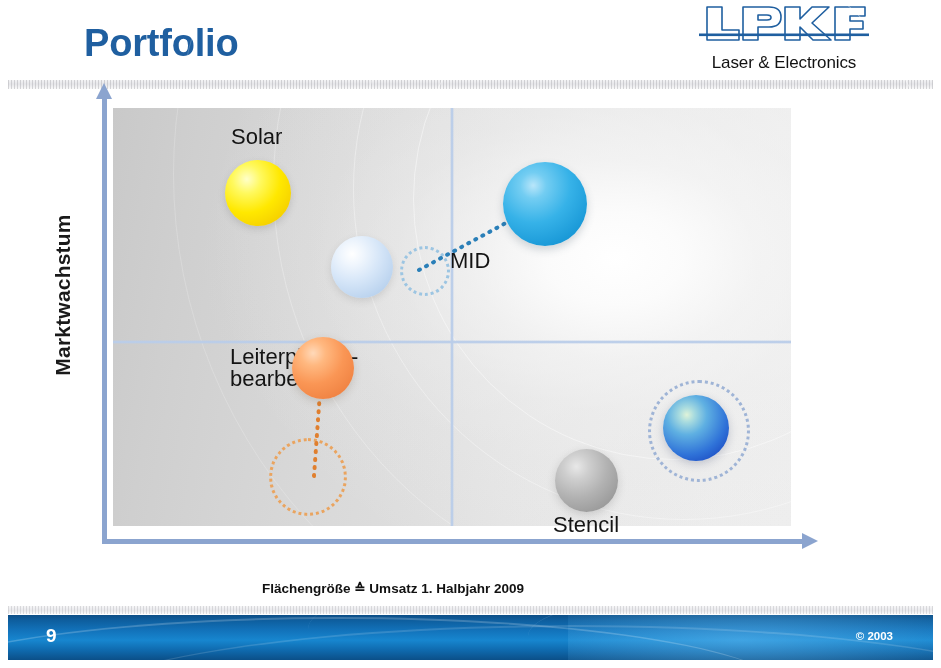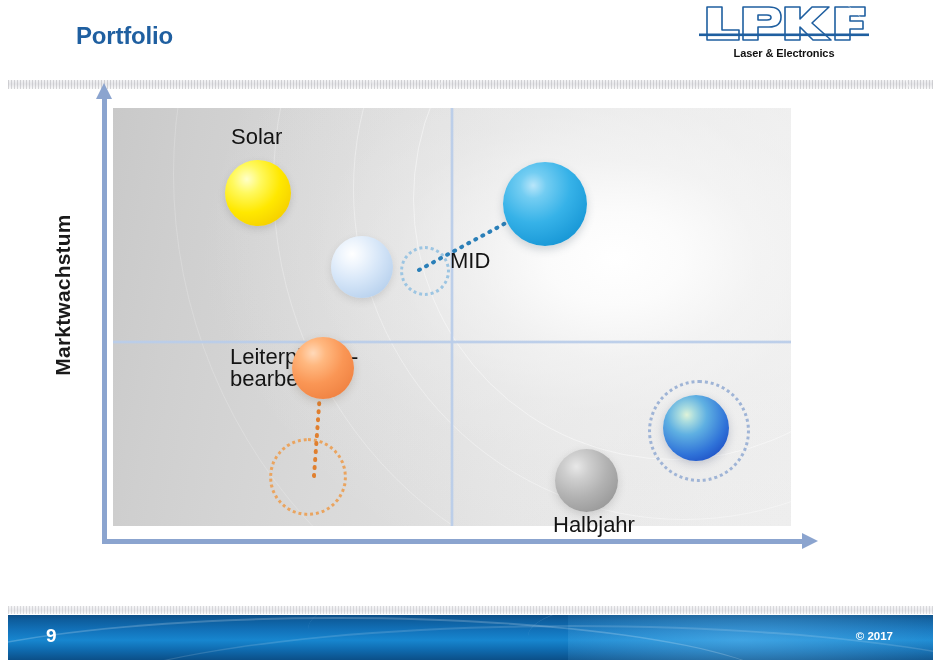--- a/index.html
+++ b/index.html
@@ -11,23 +11,23 @@
     width: 941px;
     height: 668px;
     position: relative;
     overflow: hidden;
     font-family: "Liberation Sans", sans-serif;
   }
 
   
   #slide-title {
     position: absolute;
-    left: 76px;
+    left: 84px;
     top: 22px;
-    font-size: 24px;
+    font-size: 38px;
     font-weight: bold;
     color: #1f5fa0;
     letter-spacing: -0.2px;
   }
 
   
   #logo {
     position: absolute;
     right: 68px;
     top: 4px;
@@ -35,23 +35,23 @@
     height: 62px;
     text-align: center;
   }
   #logo-mark {
     display: block;
     width: 178px;
     height: 40px;
   }
   #logo-sub {
     display: block;
-    margin-top: 3px;
-    font-size: 11px;
-    font-weight: bold;
+    margin-top: 9px;
+    font-size: 17px;
+    font-weight: normal;
     color: #111111;
     letter-spacing: -0.1px;
     font-family: "Liberation Sans", sans-serif;
   }
 
   
   #header-rule {
     position: absolute;
     left: 8px;
     top: 80px;
@@ -372,33 +372,34 @@
       <polygon points="29,21 22,34 35,34" fill="#e07f2e"></polygon>
     </svg>
     <div class="bubble-label" style="left:117px; top:238px;">Leiterplatten-
 bearbeitung</div>
     <div class="bubble bubble-orange" style="left:179px; top:229px; width:62px; height:62px;"></div>
 
     <div class="halo" style="left:535px; top:272px; width:96px; height:96px;"></div>
     <div class="bubble bubble-darkblue" style="left:550px; top:287px; width:66px; height:66px;"></div>
 
     <div class="bubble bubble-gray" style="left:442px; top:341px; width:63px; height:63px;"></div>
-    <div class="bubble-label" style="left:440px; top:406px;">Halbjahr</div>
+    <div class="bubble-label" style="left:440px; top:406px;">Stencil</div>
   </div>
 
   <div id="axis-y"></div>
   <div id="axis-y-arrow"></div>
   <div id="axis-x"></div>
   <div id="axis-x-arrow"></div>
 
   <div id="ylabel">Marktwachstum</div>
+  <div id="footnote">Flächengröße ≙ Umsatz 1. Halbjahr 2009</div>
 </div>
 
 <div id="footer-rule"></div>
 <div id="footer">
   <div class="glow"></div>
   <div class="wave w1"></div>
   <div class="wave w2"></div>
   <div class="wave w3"></div>
   <div class="wave w4"></div>
   <div id="page-number">9</div>
-  <div id="copyright">© 2017</div>
+  <div id="copyright">© 2003</div>
 </div>
 
 </body></html>

